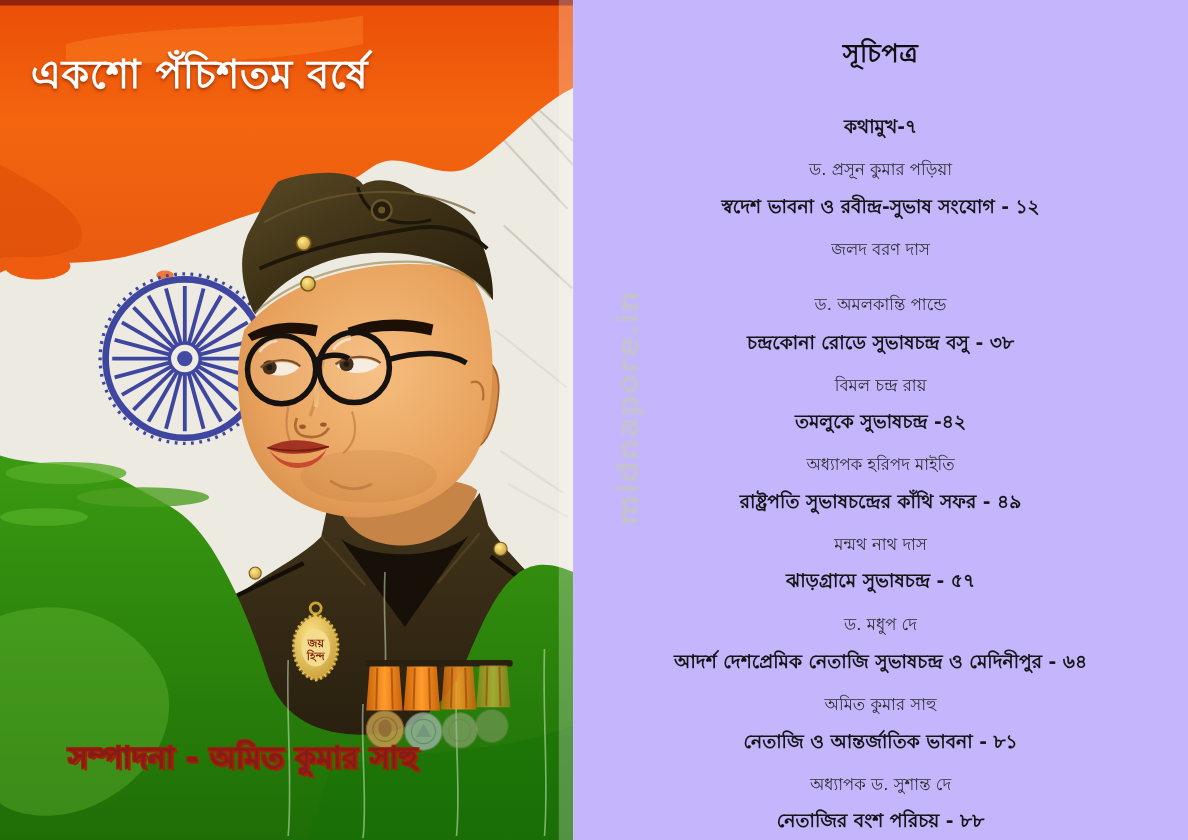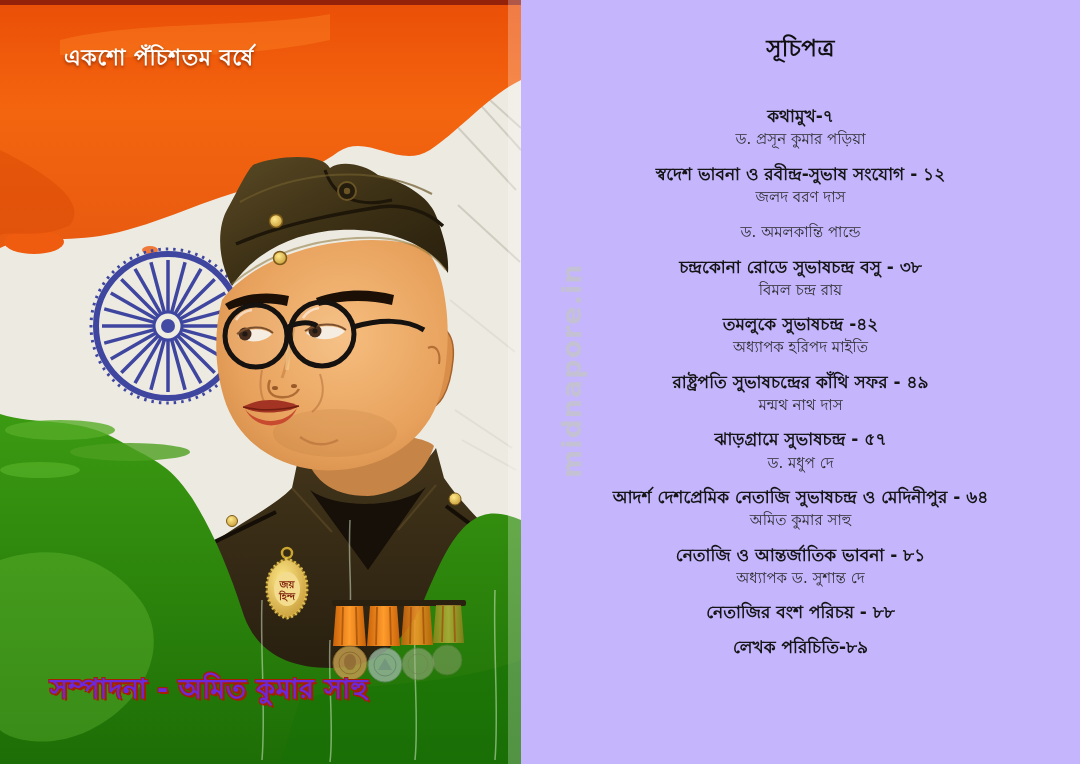--- a/index.html
+++ b/index.html
@@ -6,32 +6,31 @@
   .stage{
     position:relative;width:1080px;height:764px;overflow:hidden;
     font-family:"DejaVu Sans","Liberation Sans",sans-serif;
     background:#ffffff;
   }
   
   .cover{position:absolute;left:0;top:0;width:521px;height:764px;overflow:hidden;}
   .cover svg{position:absolute;left:0;top:0;}
   .cover-title1{
     position:absolute;left:28px;top:40px;width:330px;
-    font-size:22px;font-weight:700;color:#ffffff;letter-spacing:.5px;
+    font-size:36px;font-weight:700;color:#ffffff;letter-spacing:.5px;
     text-shadow:0 2px 3px rgba(90,20,0,.55);
-    margin-left:36px;
   }
   .cover-title2{
     position:absolute;left:56px;top:72px;width:430px;
     font-size:45px;font-weight:800;color:#ffffff;letter-spacing:.5px;
     text-shadow:3px 3px 0 #2a1006,-1px -1px 0 #2a1006,1px -1px 0 #2a1006,-1px 1px 0 #2a1006,4px 4px 4px rgba(0,0,0,.4);
   }
   .cover-editor{
-    position:absolute;left:50px;top:668px;width:400px;
-    font-size:27px;font-weight:700;color:#6d28d9;letter-spacing:.5px;
+    position:absolute;left:62px;top:668px;width:400px;
+    font-size:27px;font-weight:700;color:#7f1d1d;letter-spacing:.5px;
     text-shadow:2px 2px 0 #a81e00,-1px -1px 0 #a81e00,1px -1px 0 #a81e00,-1px 1px 0 #a81e00;
   }
   
   .watermark{
     position:absolute;left:556px;top:478px;width:230px;
     transform:rotate(-90deg);transform-origin:0 0;
     font-size:27px;font-weight:800;color:#c4c4cf;letter-spacing:1px;opacity:.85;
   }
   
   .toc-page{
@@ -40,21 +39,21 @@
   }
   .toc-heading{
     text-align:center;padding-top:30px;font-size:23px;font-weight:700;color:#101010;
     letter-spacing:.5px;
   }
   .toc-list{
     margin-top:36px;display:flex;flex-direction:column;align-items:center;gap:13px;
   }
   .toc-entry{text-align:center;line-height:1.3;padding:0 20px;}
   .toc-title{font-size:17px;font-weight:700;color:#151515;}
-  .toc-author{font-size:15px;font-weight:400;color:#2c2c2c;margin-top:3px;}
+  .toc-author{font-size:15px;font-weight:400;color:#2c2c2c;margin-top:18px;}
 </style>
 </head>
 <body>
 
 <div class="stage">
 
   <div class="cover">
     <svg width="521" height="764" viewBox="0 0 521 764">
       <defs>
         <linearGradient id="gOrange" x1="0" y1="0" x2="0" y2="1">

